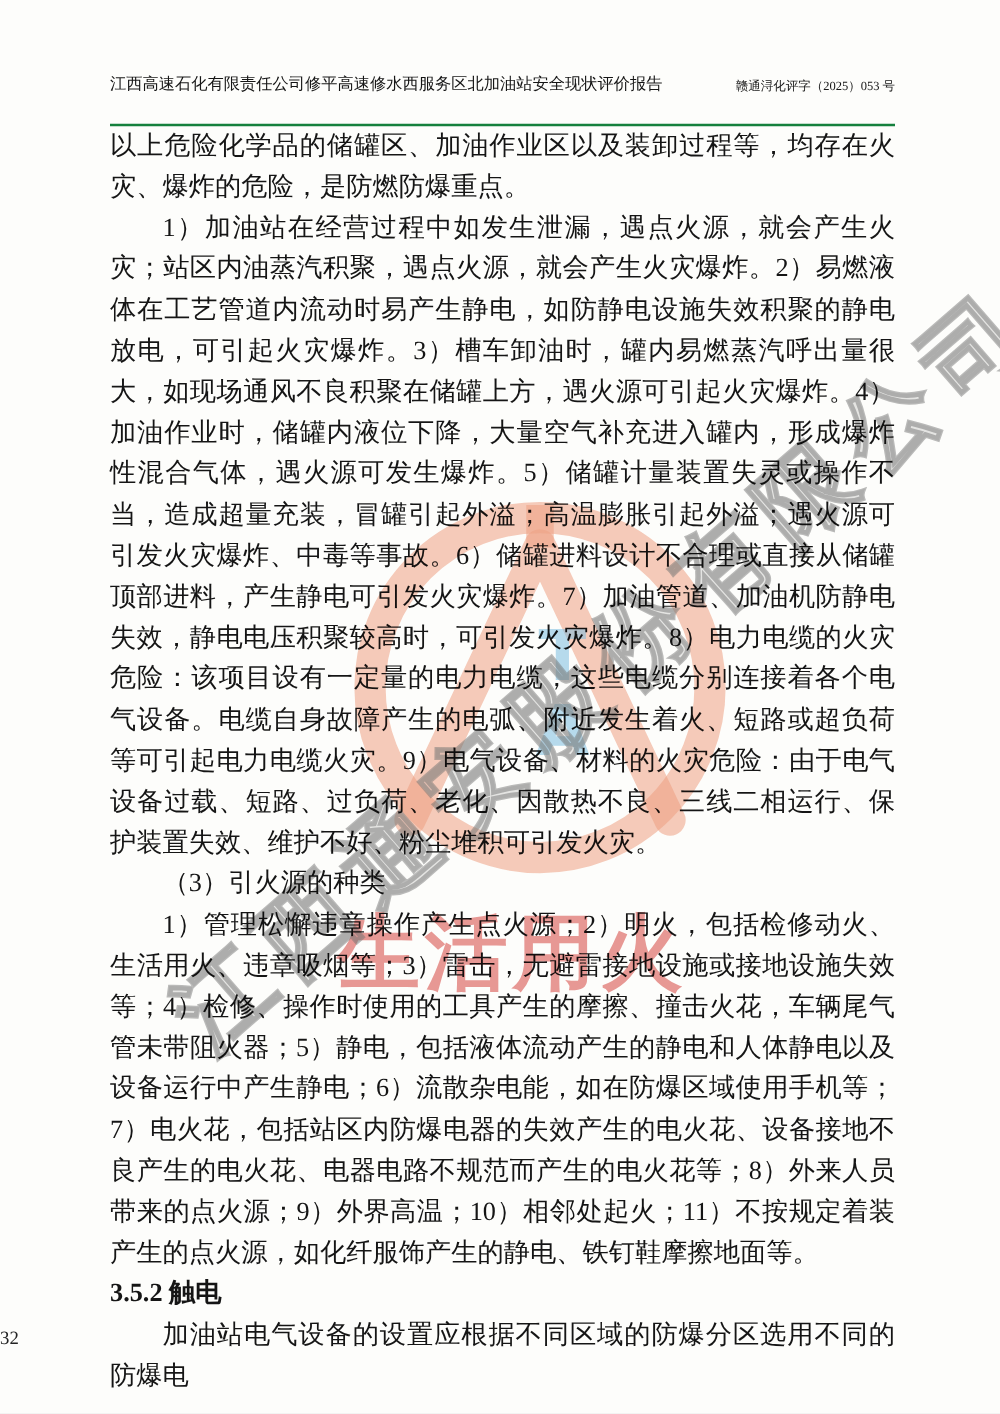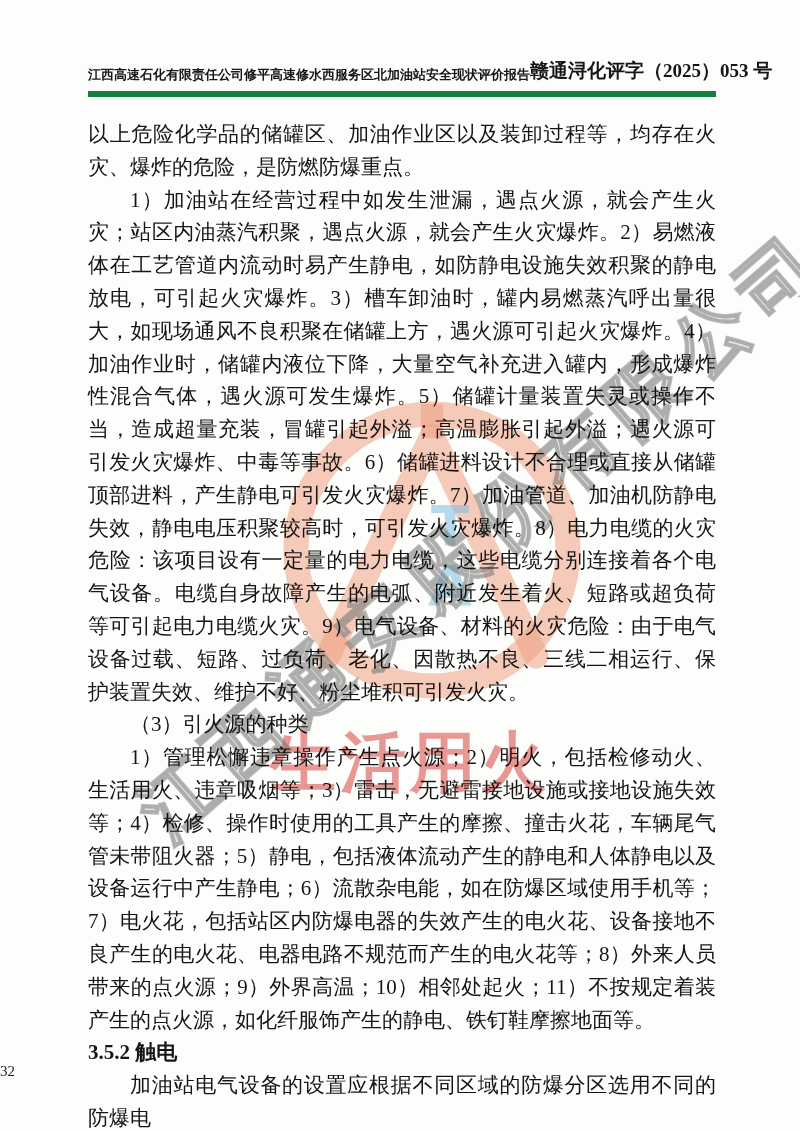--- a/index.html
+++ b/index.html
@@ -9,35 +9,35 @@
     margin:0 auto;
     background:#fdfdfb;
     overflow:hidden;
     font-family:"Liberation Serif","DejaVu Serif",serif;
     color:#151515;
   }
   
   .header{
     position:absolute;left:88px;top:58px;width:628px;
     display:flex;justify-content:space-between;align-items:flex-end;
-    border-bottom:6px solid #15803d;
-    padding-bottom:7px;
-    font-weight:bold;
+    border-bottom:2px solid #15803d;
+    padding-bottom:23px;
+    font-weight:normal;
   }
   .header .h-left{font-size:13px;letter-spacing:0px;white-space:nowrap;}
-  .header .h-right{font-size:19px;white-space:nowrap;}
+  .header .h-right{font-size:10px;white-space:nowrap;}
   
   .content{
     position:absolute;left:88px;top:100px;width:628px;
     font-size:21px;line-height:32.8px;
     text-align:justify;
   }
   .content p{margin:0;padding:0;}
   .content p.para{text-indent:2em;}
-  .content p.para-flush{text-indent:0;margin-top:18px;}
+  .content p.para-flush{text-indent:0;}
   .content p.heading{font-weight:bold;text-indent:0;}
   
   .footer{
     position:absolute;left:0;right:0;top:1063px;
     text-align:left;font-size:15px;color:#222;
   }
   
   .wm-layer{
     position:absolute;inset:0;pointer-events:none;
     mix-blend-mode:multiply;

